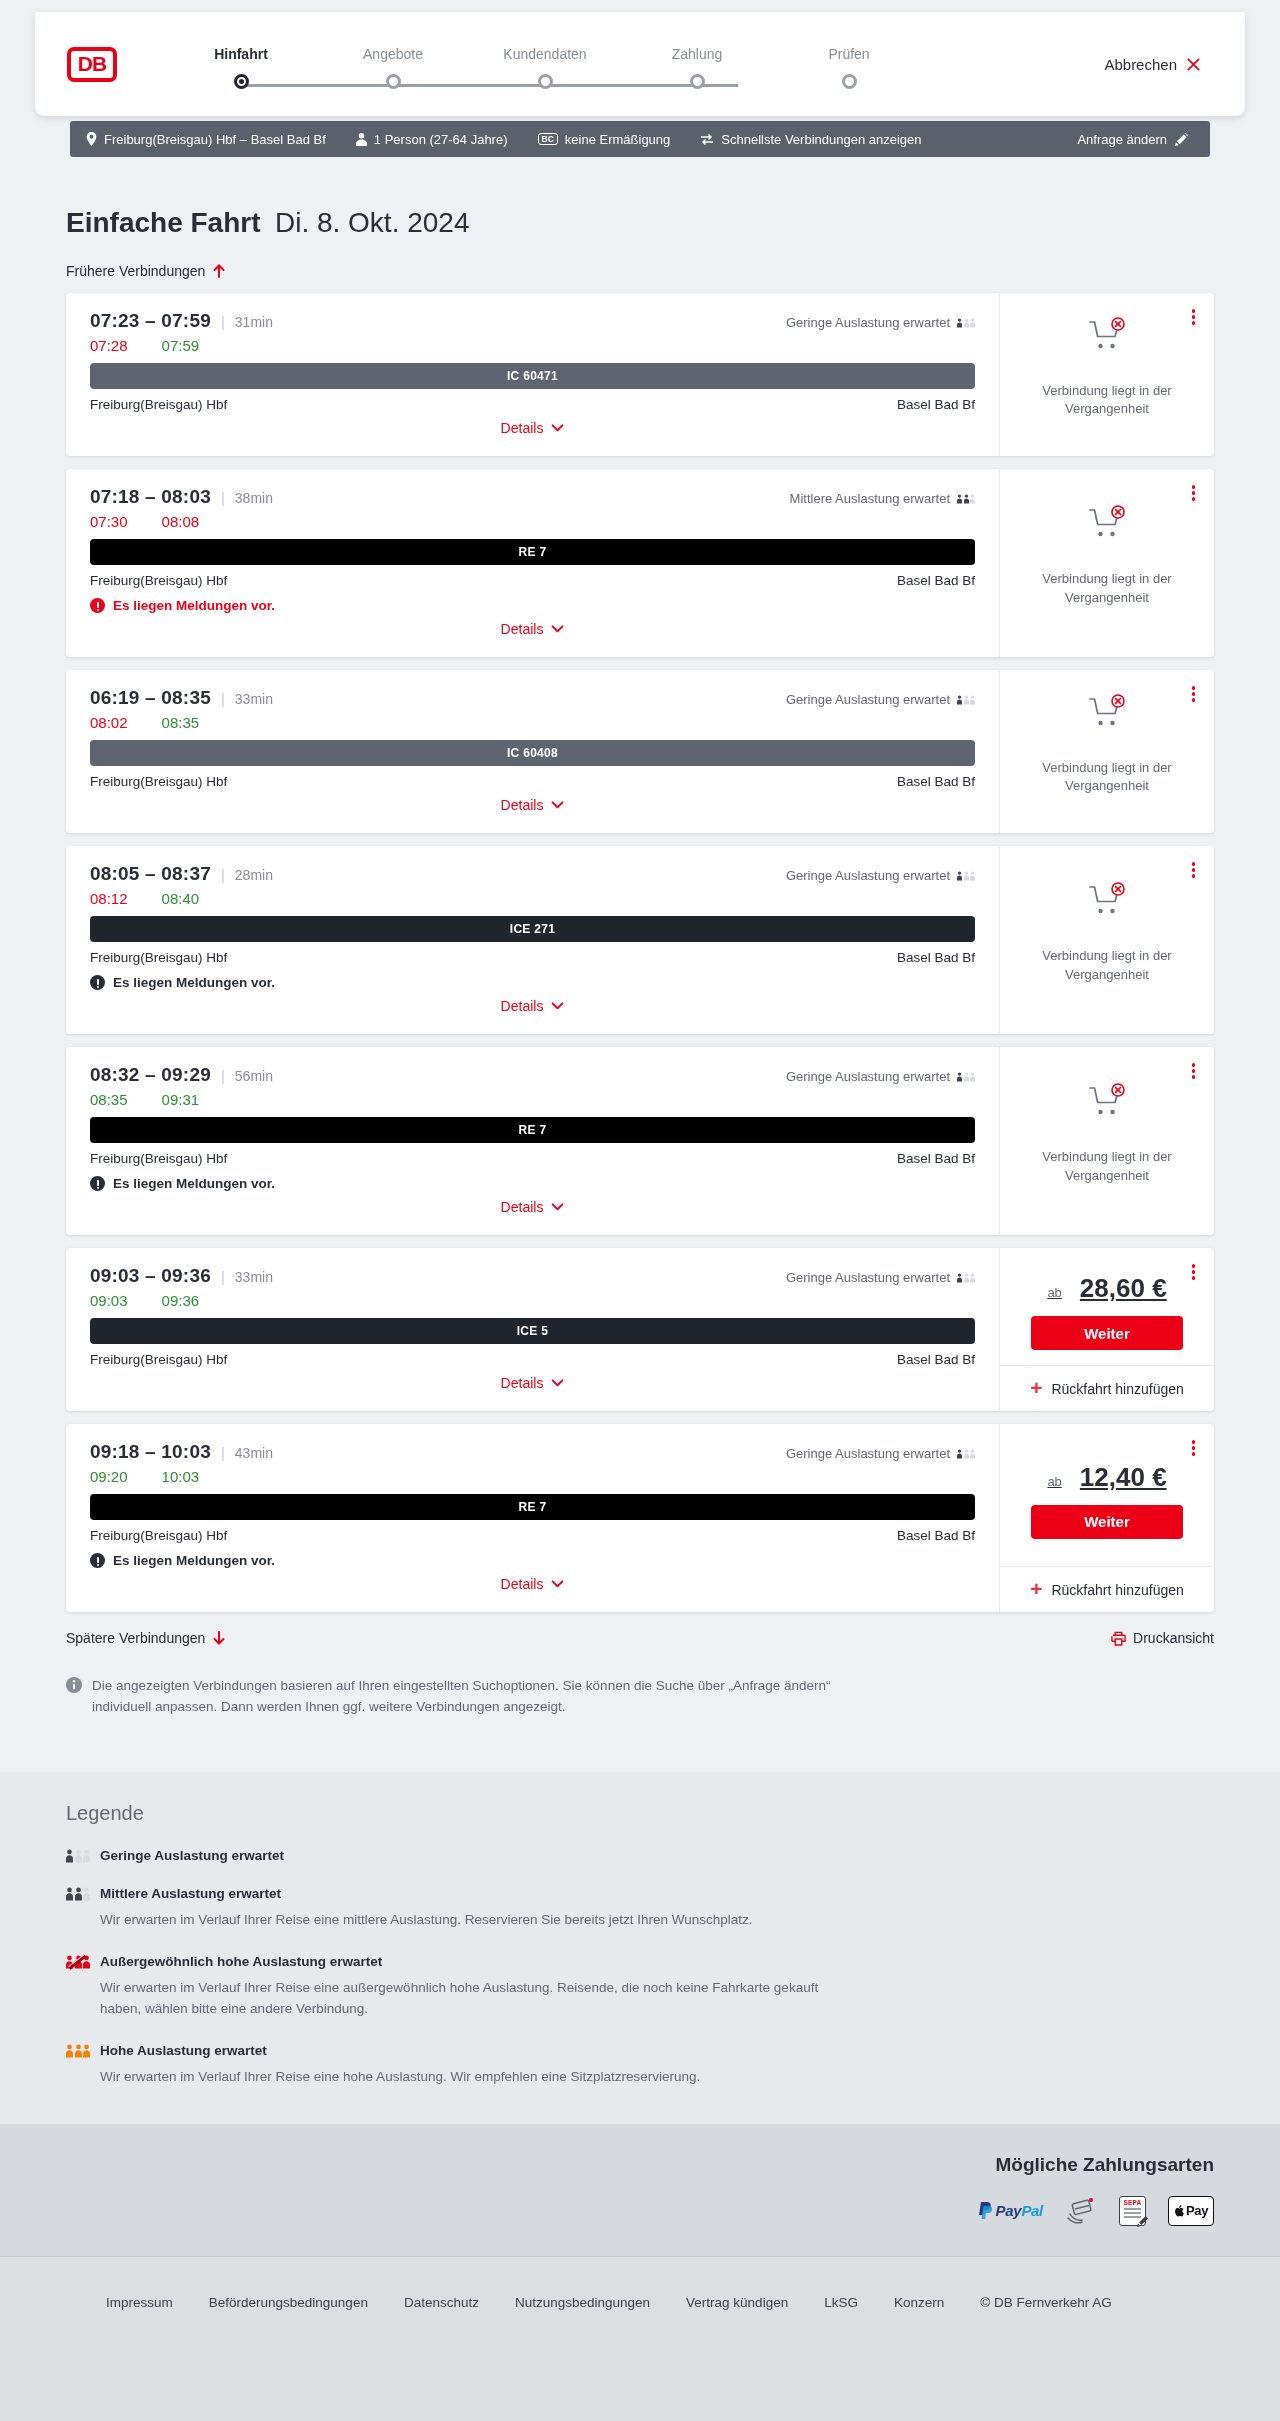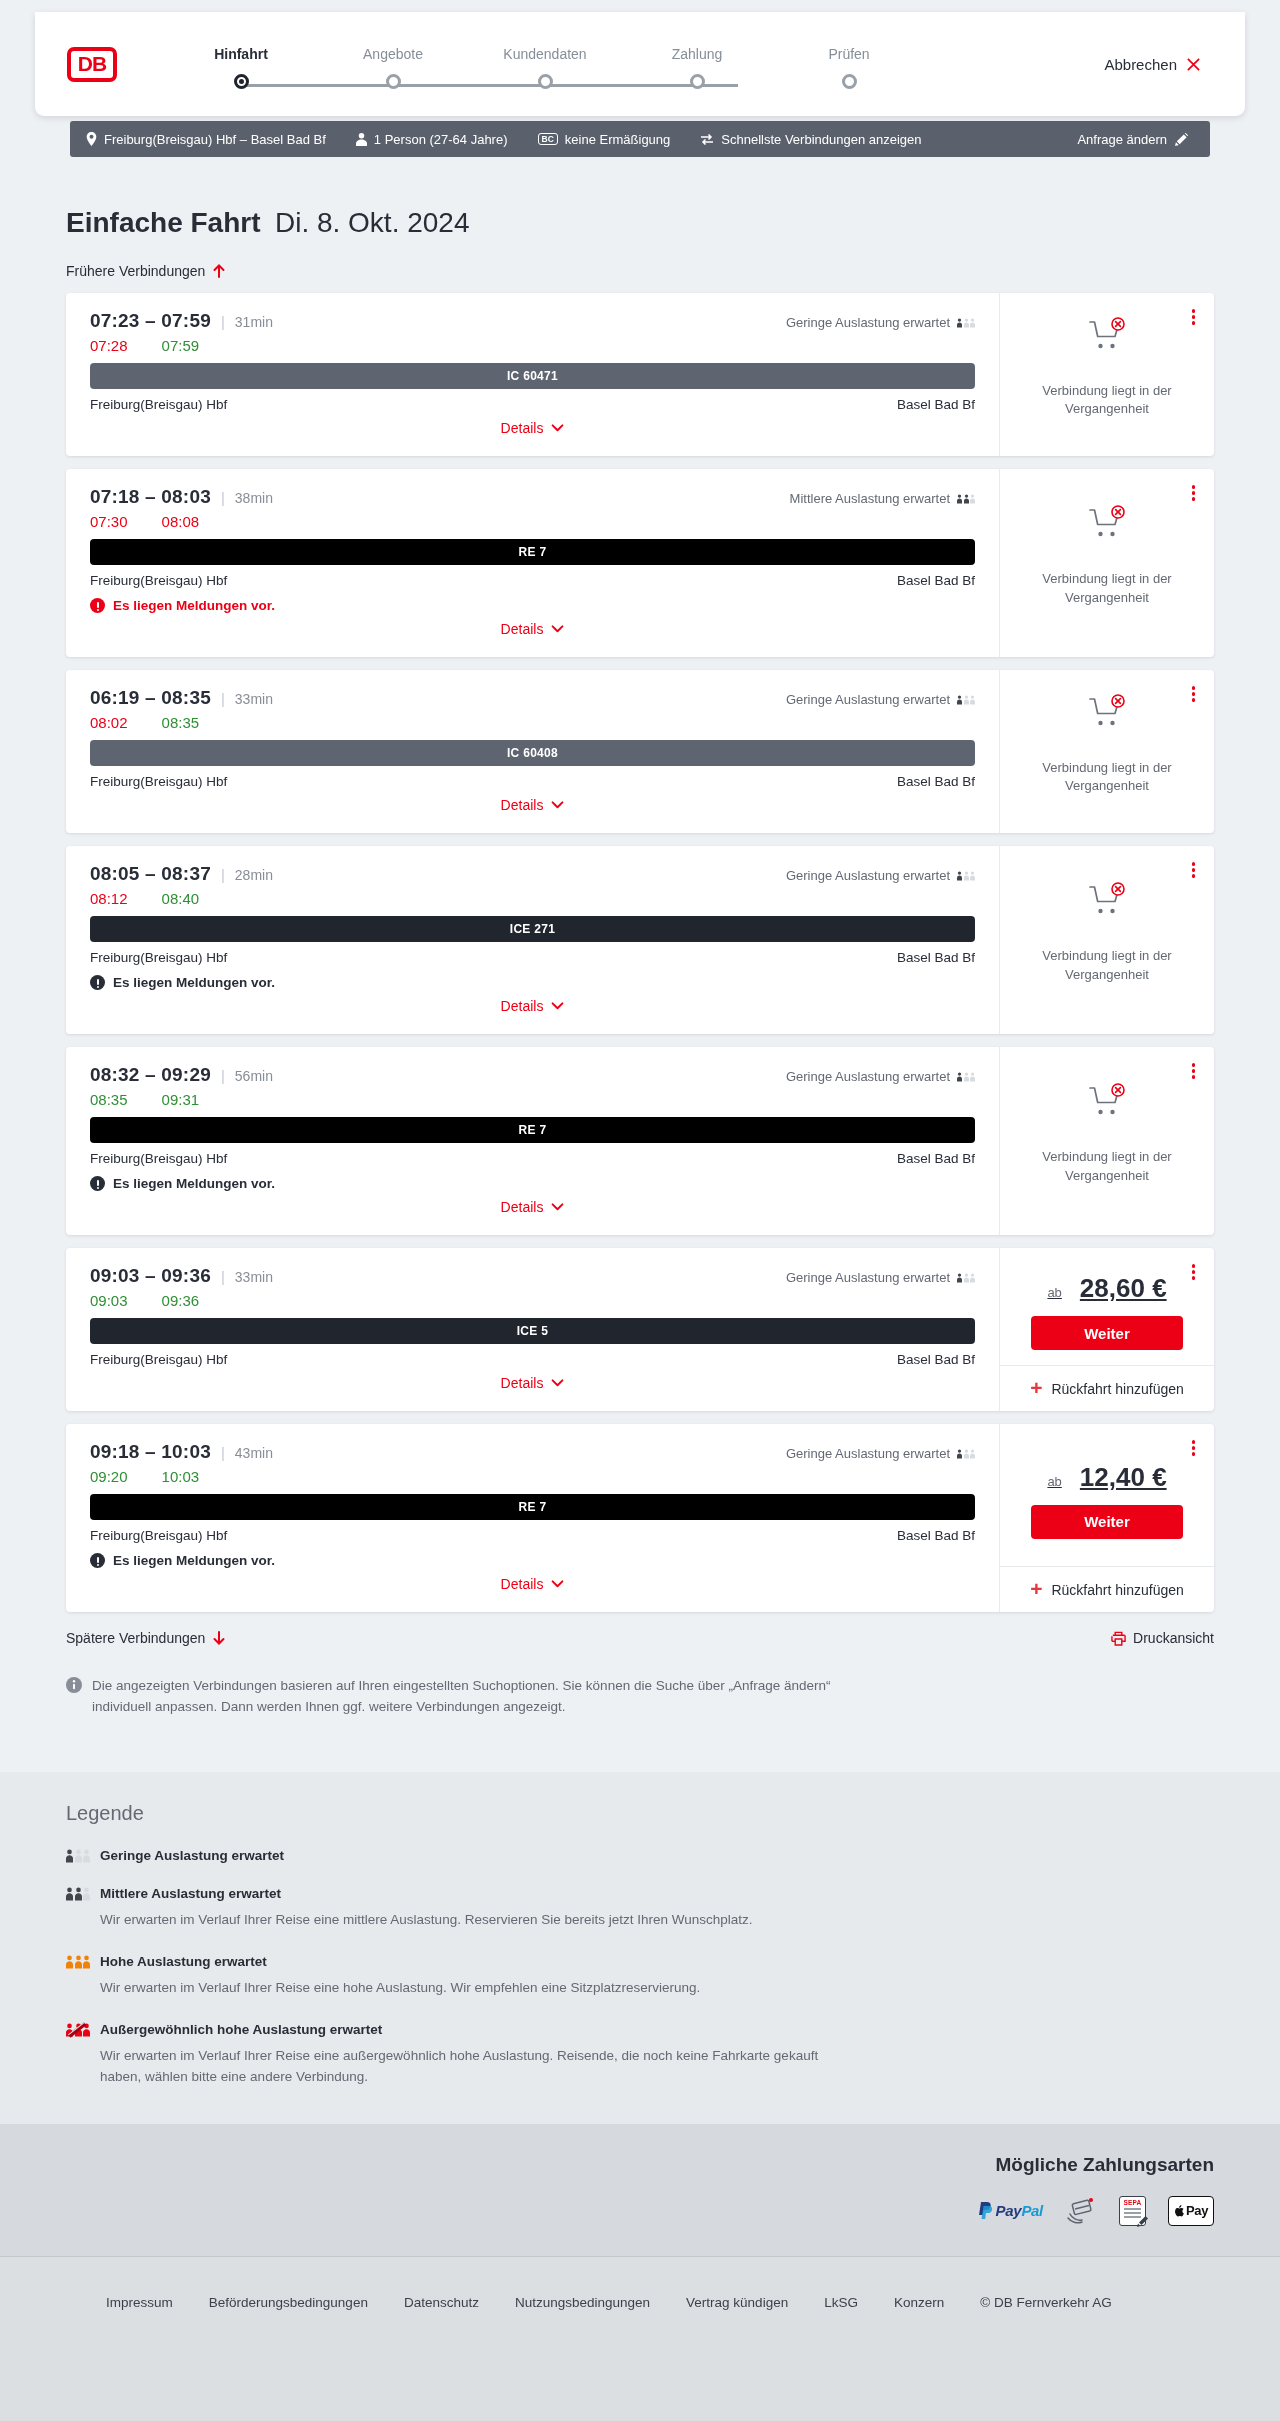--- a/index.html
+++ b/index.html
@@ -731,59 +731,59 @@
               <path d="M0 11V7.5C0 6 1.3 4.8 3 4.8S6 6 6 7.5V11z"></path>
             </svg>
           </span>
         <div class="ltext">
           <div class="llabel">Mittlere Auslastung erwartet</div>
           <div class="ldesc">Wir erwarten im Verlauf Ihrer Reise eine mittlere Auslastung. Reservieren Sie bereits jetzt Ihren Wunschplatz.</div>
         </div>
       </div>
 
       <div class="litem">
+        <span class="licon occ lvl4">
+            <svg width="7" height="14" viewBox="0 0 6 11">
+              <circle cx="3" cy="2" r="2"></circle>
+              <path d="M0 11V7.5C0 6 1.3 4.8 3 4.8S6 6 6 7.5V11z"></path>
+            </svg>
+            <svg width="7" height="14" viewBox="0 0 6 11">
+              <circle cx="3" cy="2" r="2"></circle>
+              <path d="M0 11V7.5C0 6 1.3 4.8 3 4.8S6 6 6 7.5V11z"></path>
+            </svg>
+            <svg width="7" height="14" viewBox="0 0 6 11">
+              <circle cx="3" cy="2" r="2"></circle>
+              <path d="M0 11V7.5C0 6 1.3 4.8 3 4.8S6 6 6 7.5V11z"></path>
+            </svg>
+            <span class="slash"></span>
+          </span>
+        <div class="ltext">
+          <div class="llabel">Außergewöhnlich hohe Auslastung erwartet</div>
+          <div class="ldesc">Wir erwarten im Verlauf Ihrer Reise eine außergewöhnlich hohe Auslastung. Reisende, die noch keine Fahrkarte gekauft haben, wählen bitte eine andere Verbindung.</div>
+        </div>
+      </div>
+
+      <div class="litem">
         <span class="licon occ lvl3">
             <svg width="7" height="14" viewBox="0 0 6 11">
               <circle cx="3" cy="2" r="2"></circle>
               <path d="M0 11V7.5C0 6 1.3 4.8 3 4.8S6 6 6 7.5V11z"></path>
             </svg>
             <svg width="7" height="14" viewBox="0 0 6 11">
               <circle cx="3" cy="2" r="2"></circle>
               <path d="M0 11V7.5C0 6 1.3 4.8 3 4.8S6 6 6 7.5V11z"></path>
             </svg>
             <svg width="7" height="14" viewBox="0 0 6 11">
               <circle cx="3" cy="2" r="2"></circle>
               <path d="M0 11V7.5C0 6 1.3 4.8 3 4.8S6 6 6 7.5V11z"></path>
             </svg>
           </span>
         <div class="ltext">
           <div class="llabel">Hohe Auslastung erwartet</div>
           <div class="ldesc">Wir erwarten im Verlauf Ihrer Reise eine hohe Auslastung. Wir empfehlen eine Sitzplatzreservierung.</div>
-        </div>
-      </div>
-
-      <div class="litem">
-        <span class="licon occ lvl4">
-            <svg width="7" height="14" viewBox="0 0 6 11">
-              <circle cx="3" cy="2" r="2"></circle>
-              <path d="M0 11V7.5C0 6 1.3 4.8 3 4.8S6 6 6 7.5V11z"></path>
-            </svg>
-            <svg width="7" height="14" viewBox="0 0 6 11">
-              <circle cx="3" cy="2" r="2"></circle>
-              <path d="M0 11V7.5C0 6 1.3 4.8 3 4.8S6 6 6 7.5V11z"></path>
-            </svg>
-            <svg width="7" height="14" viewBox="0 0 6 11">
-              <circle cx="3" cy="2" r="2"></circle>
-              <path d="M0 11V7.5C0 6 1.3 4.8 3 4.8S6 6 6 7.5V11z"></path>
-            </svg>
-            <span class="slash"></span>
-          </span>
-        <div class="ltext">
-          <div class="llabel">Außergewöhnlich hohe Auslastung erwartet</div>
-          <div class="ldesc">Wir erwarten im Verlauf Ihrer Reise eine außergewöhnlich hohe Auslastung. Reisende, die noch keine Fahrkarte gekauft haben, wählen bitte eine andere Verbindung.</div>
         </div>
       </div>
     </div>
   </section>
 
   <section class="pay-band">
     <div class="container">
       <div class="pay-title">Mögliche Zahlungsarten</div>
       <div class="pay-icons">
         <span class="paypal">

